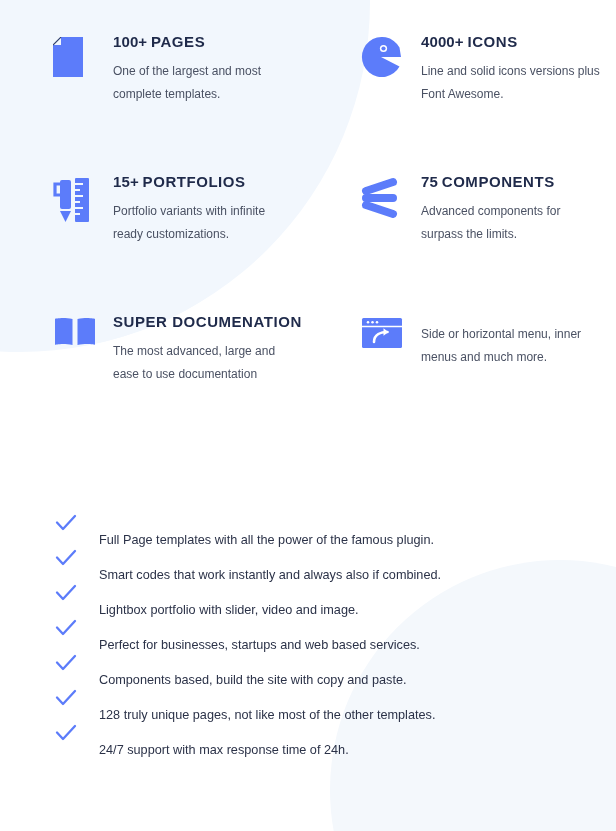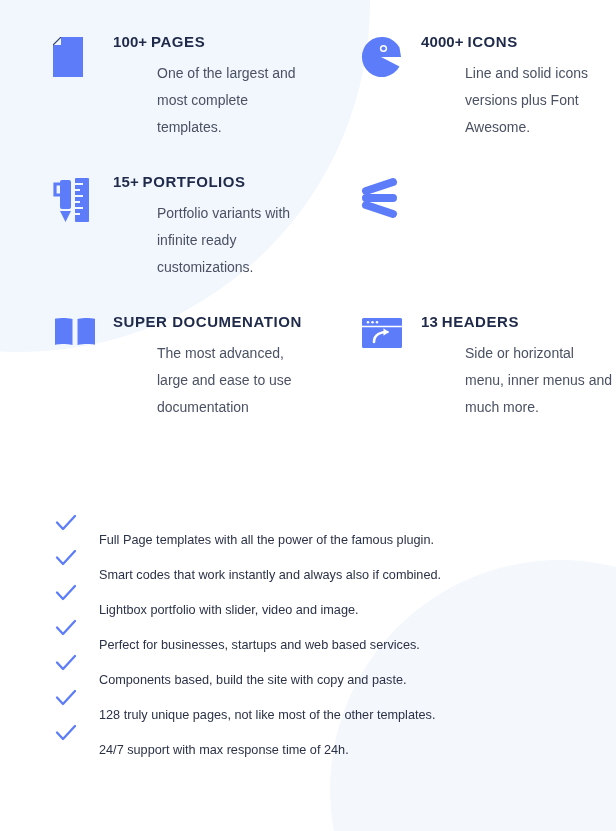--- a/index.html
+++ b/index.html
@@ -99,25 +99,24 @@
     white-space:nowrap;
   }
   .feature-title .num { font-size:15px; }
   .feature-title .word {
     font-size:15px;
     letter-spacing:0.55px;
   }
 
   .feature-desc {
     margin-top:9px;
-    font-size:14px;
+    font-size:12px;
     color:#4A5163;
     line-height:1.95;
     max-width:180px;
-    margin-left:44px;
   }
 
   
   .checklist {
     position:absolute;
     left:0;
     top:505px;
     width:616px;
   }
   .check-item {
@@ -223,20 +222,27 @@
 
     <div class="feature">
       <div class="feature-icon">
         <svg width="38" height="42" viewBox="0 0 38 42">
           <g stroke="#5C7CFA" stroke-width="8" stroke-linecap="round" fill="none">
             <line x1="5" y1="14" x2="32" y2="5"></line>
             <line x1="5" y1="21" x2="32" y2="21"></line>
             <line x1="5" y1="28" x2="32" y2="37"></line>
           </g>
         </svg>
+      </div>
+      <div class="feature-body">
+        <div class="feature-title">
+          <span class="num">75</span>
+          <span class="word">COMPONENTS</span>
+        </div>
+        <div class="feature-desc">Advanced components for surpass the limits.</div>
       </div>
     </div>
 
     <div class="feature row3">
       <div class="feature-icon">
         <svg width="44" height="30" viewBox="0 0 44 30">
           <path d="M2 2 C2 2 9 0 19.5 2 V28 C9 26 2 28 2 28 Z" fill="#5C7CFA"></path>
           <path d="M42 2 C42 2 35 0 24.5 2 V28 C35 26 42 28 42 28 Z" fill="#5C7CFA"></path>
         </svg>
       </div>
@@ -257,24 +263,20 @@
           <g fill="#FFFFFF">
             <circle cx="7" cy="5.3" r="1.25"></circle>
             <circle cx="11.5" cy="5.3" r="1.25"></circle>
             <circle cx="16" cy="5.3" r="1.25"></circle>
           </g>
           <path d="M13 25 C13 17.5 20 15 26.5 15" fill="none" stroke="#FFFFFF" stroke-width="2.6" stroke-linecap="round"></path>
           <path d="M22.5 11.2 L27.5 15 L22.5 18.8 Z" fill="#FFFFFF"></path>
         </svg>
       </div>
       <div class="feature-body">
-        <div class="feature-title">
-          <span class="num">13</span>
-          <span class="word">HEADERS</span>
-        </div>
         <div class="feature-desc">Side or horizontal menu, inner menus and much more.</div>
       </div>
     </div>
 
   </div>
 
   <div class="checklist">
 
     <div class="check-item">
       <span class="check-icon">

